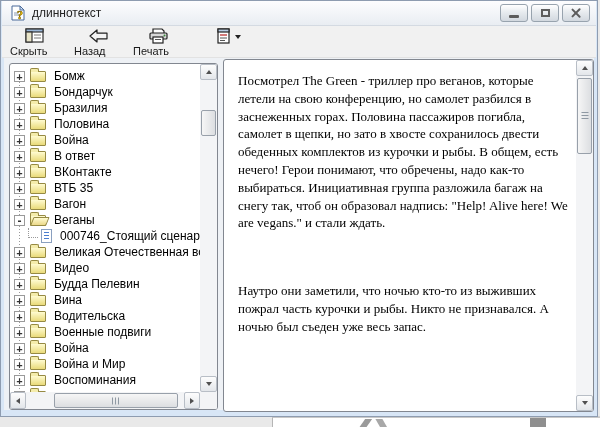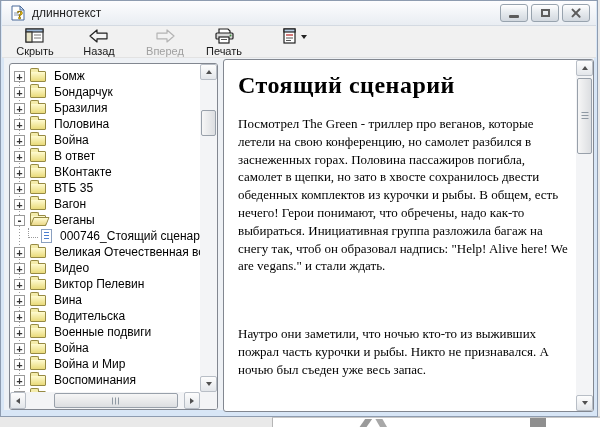--- a/index.html
+++ b/index.html
@@ -30,21 +30,21 @@
   .g-min { width:10px; height:3px; background:#5c5c5c; border-radius:1px; margin-top:6px; }
   .g-max { width:9px; height:8px; border:2px solid #5c5c5c; }
   .g-close { position:relative; width:10px; height:10px; }
   .g-close::before,.g-close::after { content:""; position:absolute; left:4px; top:-1px; width:2.4px; height:12px; background:#5c5c5c; border-radius:1px; }
   .g-close::before { transform:rotate(45deg); }
   .g-close::after  { transform:rotate(-45deg); }
 
   
   .toolbar { position:absolute; left:1px; right:1px; top:25px; height:32px;
     background:#f1f1f1; border-bottom:1px solid #e2e2e2; display:flex; align-items:flex-start; }
-  .tbtn { height:31px; display:flex; flex-direction:column; align-items:center; justify-content:flex-start;
+  .tbtn { height:31px; display:flex; flex-direction:column; justify-content:flex-start;
     padding-top:2px; cursor:pointer; }
   .tbtn .ticonbox { height:16px; display:flex; align-items:center; justify-content:center; }
   .tbtn .tcap { font-size:11px; color:#1a1a1a; margin-top:1px; white-space:nowrap; }
   .tbtn.disabled .tcap { color:#a0a0a0; }
   #btn-hide    { width:50px; margin-left:8px; }
   #btn-back    { width:50px; margin-left:14px; }
   #btn-forward { width:50px; margin-left:16px; }
   #btn-print   { width:50px; margin-left:9px; }
   #btn-options { width:66px; margin-left:12px;gap:48px; }
   .accel { text-decoration:underline; }
@@ -162,28 +162,20 @@
 
       <div class="tbtn" id="btn-back">
         <span class="ticonbox">
           <svg width="20" height="14" viewBox="0 0 20 14">
             <path d="M1 7 L8 1 V4.2 H18 V9.8 H8 V13 Z" fill="#f5f5f5" stroke="#222" stroke-width="1.2" stroke-linejoin="round"></path>
           </svg>
         </span>
         <span class="tcap">Назад</span>
       </div>
 
-      <div class="tbtn disabled" id="btn-forward">
-        <span class="ticonbox">
-          <svg width="20" height="14" viewBox="0 0 20 14">
-            <path d="M19 7 L12 1 V4.2 H2 V9.8 H12 V13 Z" fill="#f2f2f2" stroke="#b4b4b4" stroke-width="1.2" stroke-linejoin="round"></path>
-          </svg>
-        </span>
-        <span class="tcap">Вперед</span>
-      </div>
 
       <div class="tbtn" id="btn-print">
         <span class="ticonbox">
           <svg width="20" height="16" viewBox="0 0 20 16">
             <path d="M5 5 V1 h9 l2 2 v2" fill="#ffffff" stroke="#222" stroke-width="1.2"></path>
             <rect x="2" y="5" width="17" height="6" rx="1" fill="#d9d9d9" stroke="#222" stroke-width="1.2"></rect>
             <rect x="5" y="9" width="10" height="6" fill="#ffffff" stroke="#222" stroke-width="1.2"></rect>
             <line x1="7" y1="11.5" x2="13" y2="11.5" stroke="#555" stroke-width="1"></line>
             <circle cx="16.5" cy="7.5" r="1" fill="#3a8a3a"></circle>
           </svg>
@@ -276,21 +268,21 @@
               <span class="tlabel">Великая Отечественная война</span>
             </div>
             <div class="trow">
               <span class="tbox">+</span>
               <span class="ticon fclosed"></span>
               <span class="tlabel">Видео</span>
             </div>
             <div class="trow">
               <span class="tbox">+</span>
               <span class="ticon fclosed"></span>
-              <span class="tlabel">Виктор Пелевин</span>
+              <span class="tlabel">Будда Пелевин</span>
             </div>
             <div class="trow">
               <span class="tbox">+</span>
               <span class="ticon fclosed"></span>
               <span class="tlabel">Вина</span>
             </div>
             <div class="trow">
               <span class="tbox">+</span>
               <span class="ticon fclosed"></span>
               <span class="tlabel">Водительска</span>
@@ -341,21 +333,20 @@
             </div>
           <div class="sb-btn" style="right:17px; top:0;">
               <i class="arr arr-right"></i>
             </div>
         </div>
         <div class="sb-corner"></div>
       </div>
 
       <div class="pane" id="content-pane">
         <div class="content-text">
-          <h1>Стоящий сценарий</h1>
           <p class="p1">Посмотрел The Green - триллер про веганов, которые летели на свою конференцию, но самолет разбился в заснеженных горах. Половина пассажиров погибла, самолет в щепки, но зато в хвосте сохранилось двести обеденных комплектов из курочки и рыбы. В общем, есть нечего! Герои понимают, что обречены, надо как-то выбираться. Инициативная группа разложила багаж на снегу так, чтоб он образовал надпись: "Help! Alive here! We are vegans." и стали ждать.</p>
           <p>Наутро они заметили, что ночью кто-то из выживших пожрал часть курочки и рыбы. Никто не признавался. А ночью был съеден уже весь запас.</p>
         </div>
 
         <div class="sb sb-v" id="content-vsb">
           <div class="sb-btn" style="top:0; left:0;">
               <i class="arr arr-up"></i>
             </div>
           <div class="thumb-v" style="top:18px; height:76px;">
               <i class="grip-v"></i>

